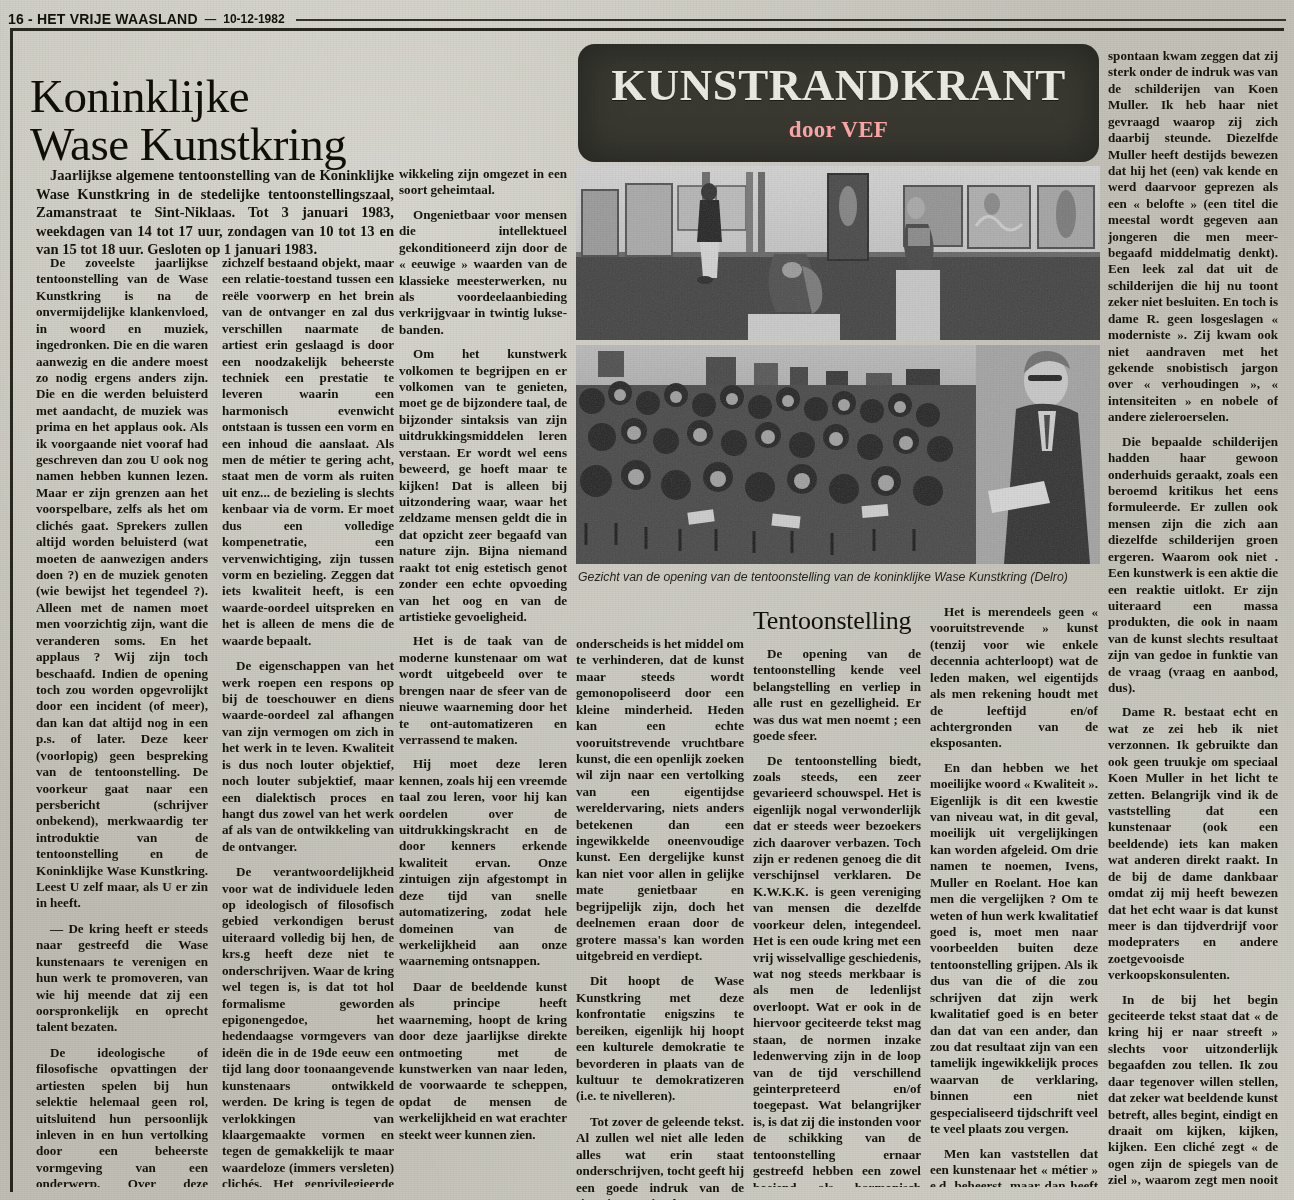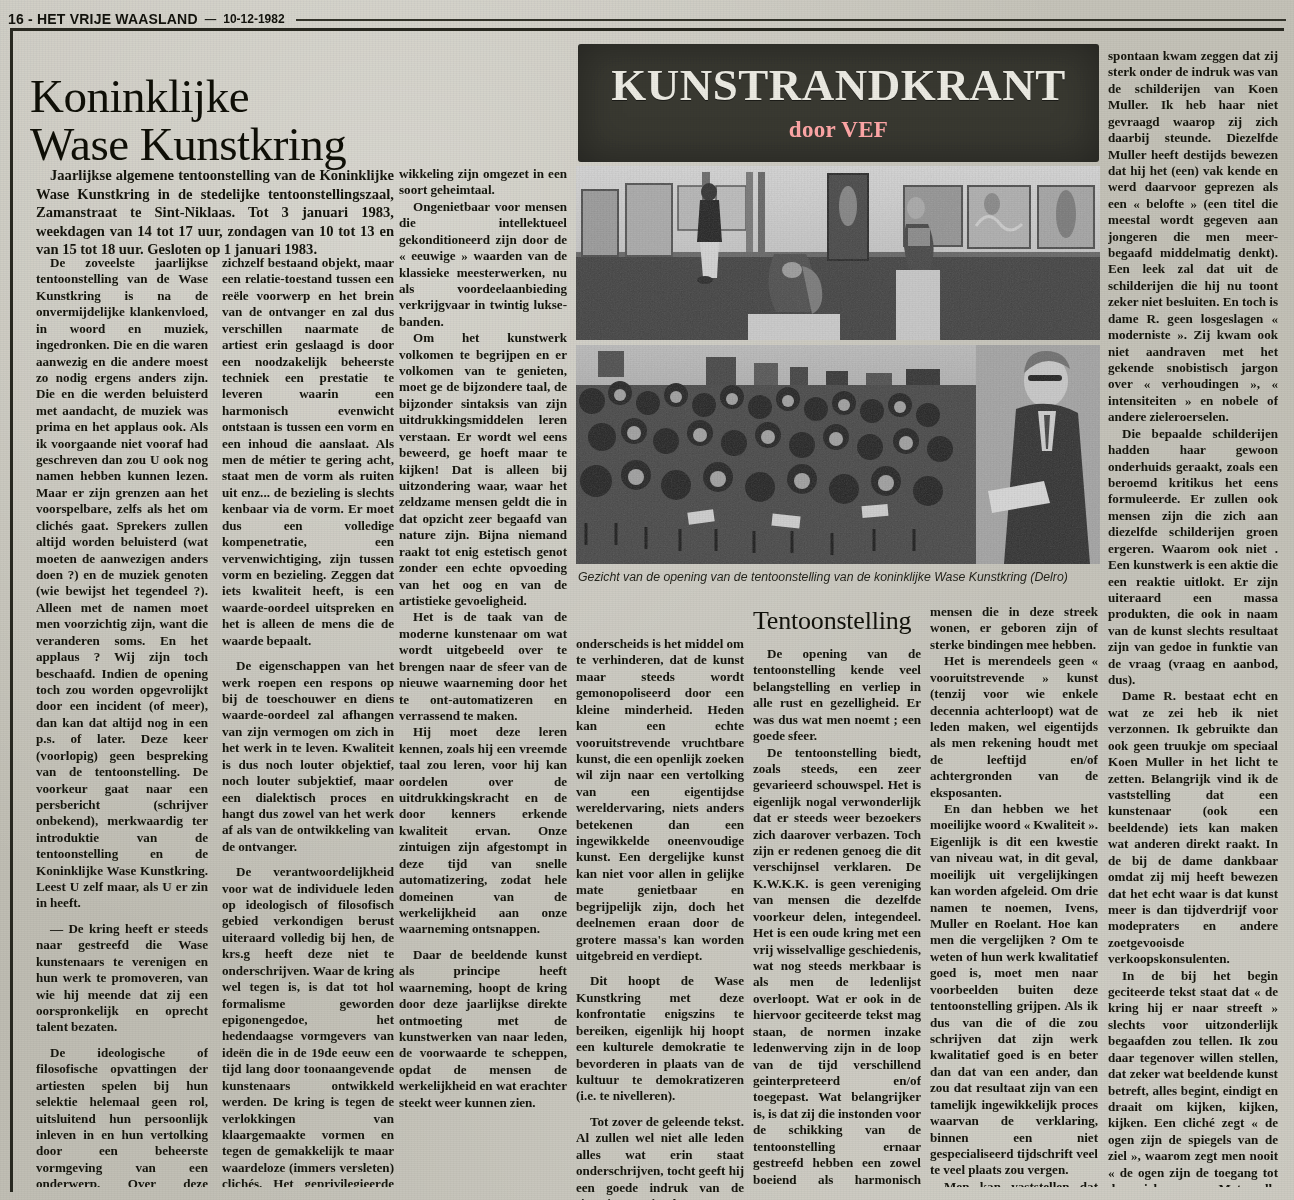--- a/index.html
+++ b/index.html
@@ -99,21 +99,21 @@
   .headline .l2 { display: block; }
 
   
   .banner {
     position: absolute;
     left: 578px;
     top: 44px;
     width: 521px;
     height: 118px;
     background: #3a3a33;
-    border-radius: 3px;
+    border-radius: 17px;
     display: flex;
     flex-direction: column;
     align-items: center;
     justify-content: center;
     box-shadow: inset 0 0 40px rgba(0,0,0,0.35);
   }
   .banner-title {
     color: #e9e8e0;
     font-size: 45px;
     font-weight: bold;
@@ -165,21 +165,21 @@
     overflow: hidden;
     hyphens: auto;
     -webkit-hyphens: auto;
     word-spacing: -0.2px;
   }
   .col p {
     margin: 0 0 0 0;
     text-indent: 14px;
   }
   .col p.noindent { text-indent: 0; }
-  .col p + p { margin-top: 0px; }
+  .col p + p { margin-top: 8px; }
   .col p.gap { margin-top: 9px; }
   .lead {
     font-size: 14.6px;
     line-height: 1.27;
   }
 
   .section-head {
     position: absolute;
     font-size: 26px;
     font-weight: normal;
@@ -421,21 +421,20 @@
   </div>
 
   <div class="section-head" id="head-tentoonstelling">Tentoonstelling</div>
 
   <div class="col" id="col-5">
     <p>De opening van de tentoonstelling kende veel belangstelling en verliep in alle rust en gezelligheid. Er was dus wat men noemt ; een goede sfeer.</p>
     <p>De tentoonstelling biedt, zoals steeds, een zeer gevarieerd schouwspel. Het is eigenlijk nogal verwonderlijk dat er steeds weer bezoekers zich daarover verbazen. Toch zijn er redenen genoeg die dit verschijnsel verklaren. De K.W.K.K. is geen vereniging van mensen die dezelfde voorkeur delen, integendeel. Het is een oude kring met een vrij wisselvallige geschiedenis, wat nog steeds merkbaar is als men de ledenlijst overloopt. Wat er ook in de hiervoor geciteerde tekst mag staan, de normen inzake ledenwerving zijn in de loop van de tijd verschillend geinterpreteerd en/of toegepast. Wat belangrijker is, is dat zij die instonden voor de schikking van de tentoonstelling ernaar gestreefd hebben een zowel boeiend als harmonisch geheel (in de mate van het mogelijke) te scheppen. Het interessante is echter dat men hier een redelijk beeld krijgt van wat in deze tijd de beeldende kunst zoal te bieden heeft, rekening houdend met het feit dat de kring zich beperkt tot Wase kunstenaars,</p>
   </div>
 
   <div class="col" id="col-6">
-    <p class="noindent">mensen die in deze streek wonen, er geboren zijn of sterke bindingen mee hebben.</p>
     <p>Het is merendeels geen « vooruitstrevende » kunst (tenzij voor wie enkele decennia achterloopt) wat de leden maken, wel eigentijds als men rekening houdt met de leeftijd en/of achtergronden van de eksposanten.</p>
     <p>En dan hebben we het moeilijke woord « Kwaliteit ». Eigenlijk is dit een kwestie van niveau wat, in dit geval, moeilijk uit vergelijkingen kan worden afgeleid. Om drie namen te noemen, Ivens, Muller en Roelant. Hoe kan men die vergelijken ? Om te weten of hun werk kwalitatief goed is, moet men naar voorbeelden buiten deze tentoonstelling grijpen. Als ik dus van die of die zou schrijven dat zijn werk kwalitatief goed is en beter dan dat van een ander, dan zou dat resultaat zijn van een tamelijk ingewikkelijk proces waarvan de verklaring, binnen een niet gespecialiseerd tijdschrift veel te veel plaats zou vergen.</p>
     <p>Men kan vaststellen dat een kunstenaar het « métier » e.d. beheerst, maar dan heeft men het uitsluitend over het vakmanschap, wat écht niet voldoende is en trouwens zeer relatief. Ik denk aan de dame (die ik jaren niet had ontmoet) die mij</p>
   </div>
 
   <div class="col" id="col-7">
     <p class="noindent">spontaan kwam zeggen dat zij sterk onder de indruk was van de schilderijen van Koen Muller. Ik heb haar niet gevraagd waarop zij zich daarbij steunde. Diezelfde Muller heeft destijds bewezen dat hij het (een) vak kende en werd daarvoor geprezen als een « belofte » (een titel die meestal wordt gegeven aan jongeren die men meer-begaafd middelmatig denkt). Een leek zal dat uit de schilderijen die hij nu toont zeker niet besluiten. En toch is dame R. geen losgeslagen « moderniste ». Zij kwam ook niet aandraven met het gekende snobistisch jargon over « verhoudingen », « intensiteiten » en nobele of andere zieleroerselen.</p>
     <p>Die bepaalde schilderijen hadden haar gewoon onderhuids geraakt, zoals een beroemd kritikus het eens formuleerde. Er zullen ook mensen zijn die zich aan diezelfde schilderijen groen ergeren. Waarom ook niet . Een kunstwerk is een aktie die een reaktie uitlokt. Er zijn uiteraard een massa produkten, die ook in naam van de kunst slechts resultaat zijn van gedoe in funktie van de vraag (vraag en aanbod, dus).</p>
     <p>Dame R. bestaat echt en wat ze zei heb ik niet verzonnen. Ik gebruikte dan ook geen truukje om speciaal Koen Muller in het licht te zetten. Belangrijk vind ik de vaststelling dat een kunstenaar (ook een beeldende) iets kan maken wat anderen direkt raakt. In de bij de dame dankbaar omdat zij mij heeft bewezen dat het echt waar is dat kunst meer is dan tijdverdrijf voor modepraters en andere zoetgevooisde verkoopskonsulenten.</p>
     <p>In de bij het begin geciteerde tekst staat dat « de kring hij er naar streeft » slechts voor uitzonderlijk begaafden zou tellen. Ik zou daar tegenover willen stellen, dat zeker wat beeldende kunst betreft, alles begint, eindigt en draait om kijken, kijken, kijken. Een cliché zegt « de ogen zijn de spiegels van de ziel », waarom zegt men nooit « de ogen zijn de toegang tot de ziel » . Met alle verontschuldigingen aan de geduldige lezer breng ik tot slot van deze aflevering, de alfabetische lijst van de deelnemende leden Walter Brems, Ludo Colman, Simone Conrad, Paul de Vylder, Romain Goeters, Frans Heirbaut, Gisleen Heirbaut, André Heye, René Hulstaert, Renaat Ivens, Marcel Maeyer, Guido Mariman, Koen Muller, Bert Peeters, André Roelant, Veerle Rooms, Jet Vael, Alfons van Meirvenne, Jozef van Ruyssevelt, André Vereecken en Robert Wuytack.</p>

